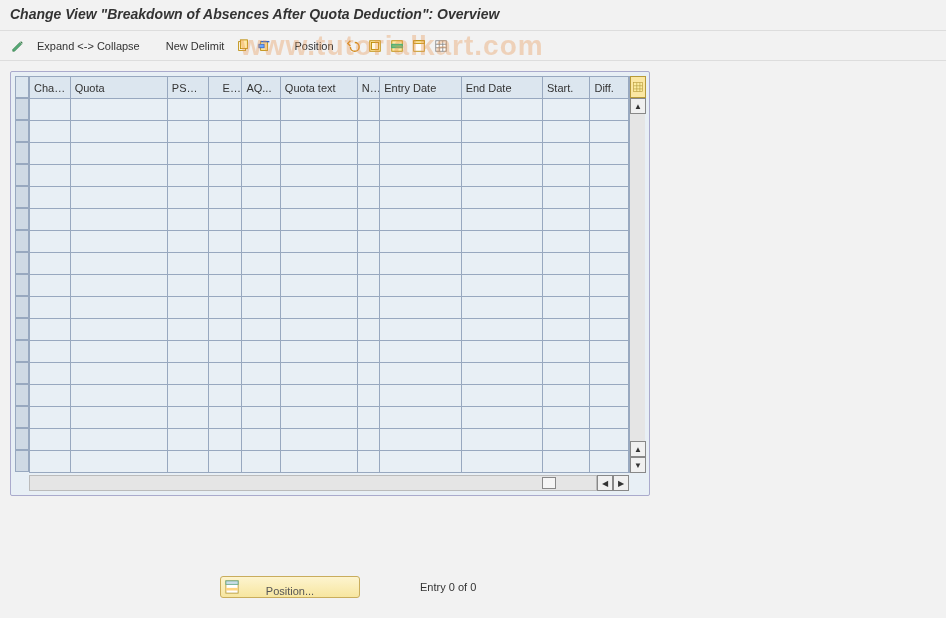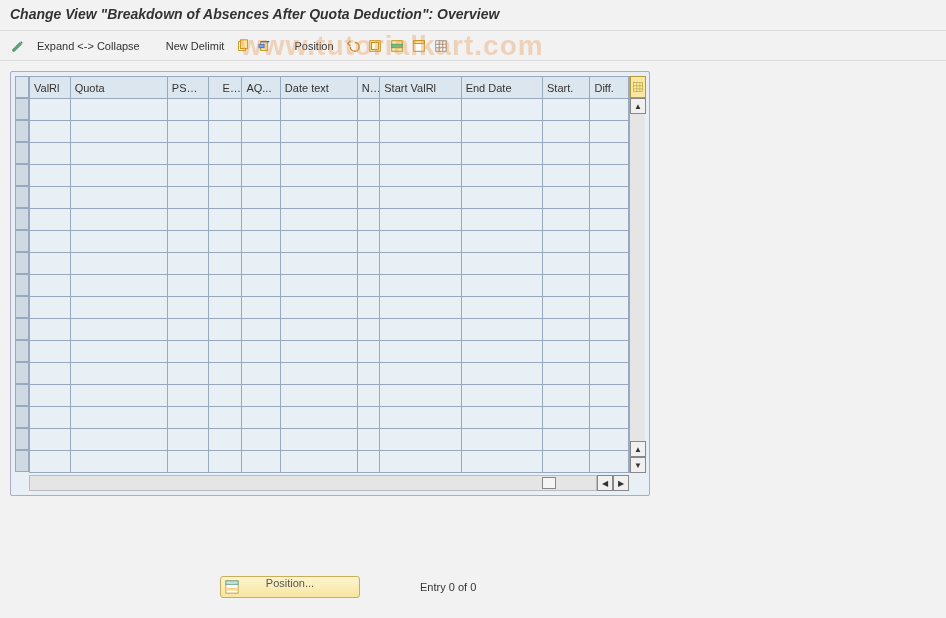--- a/index.html
+++ b/index.html
@@ -128,21 +128,21 @@
   .footer {
     position:absolute;
     left:0; right:0;
     bottom: 20px;
     display:flex;
     align-items:center;
     gap: 60px;
     padding-left: 220px;
   }
   .position-btn {
-    display:flex; align-items:flex-start; gap:6px;
+    display:flex; align-items:flex-end; gap:6px;
     height:22px; width:140px;
     padding:0 6px;
     background: linear-gradient(#fdf4cf,#f7e6a0);
     border:1px solid #c9ad5d;
     border-radius:3px;
     font-size:11px; color:#555;
     justify-content:center;
     position:relative;
   }
   .position-btn .picon {
@@ -254,28 +254,28 @@
             <div class="rowsel"></div>
             <div class="rowsel"></div>
             <div class="rowsel"></div>
           </div>
       </div>
 
       <div class="grid-body">
         <table>
           <thead>
               <tr id="col-header-row">
-                <th style="width: 36px;">ValRl</th>
+                <th style="width: 36px;">Change</th>
                 <th style="width: 86px;">Quota</th>
                 <th style="width: 36px; text-align: center;">PSG...</th>
                 <th style="width: 30px; padding-left: 14px;">ESG</th>
                 <th style="width: 34px;">AQ...</th>
-                <th style="width: 68px;">Date text</th>
+                <th style="width: 68px;">Quota text</th>
                 <th style="width: 20px;">N..</th>
-                <th style="width: 72px;">Start ValRl</th>
+                <th style="width: 72px;">Entry Date</th>
                 <th style="width: 72px;">End Date</th>
                 <th style="width: 42px;">Start.</th>
                 <th style="width: 34px;">Diff.</th>
               </tr>
             </thead>
           <tbody id="table-body">
               <tr>
                 <td style="width: 36px;"></td>
                 <td style="width: 86px;"></td>
                 <td style="width: 36px;"></td>

